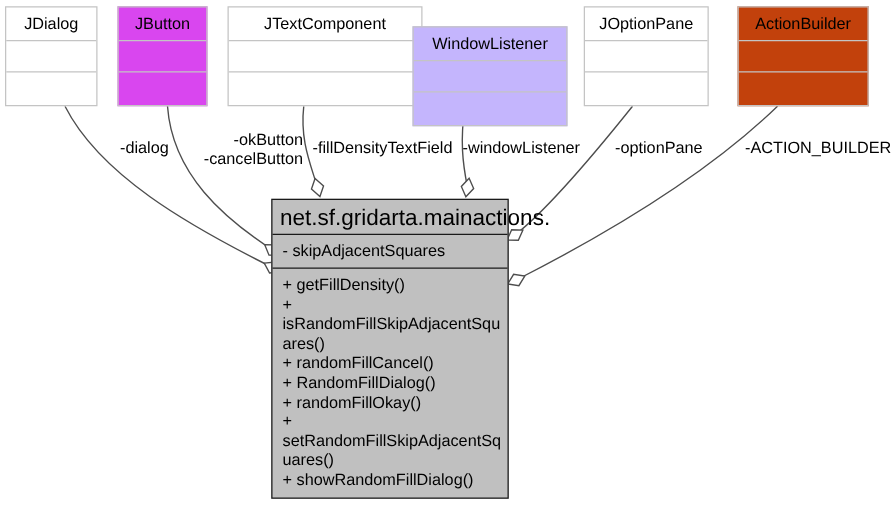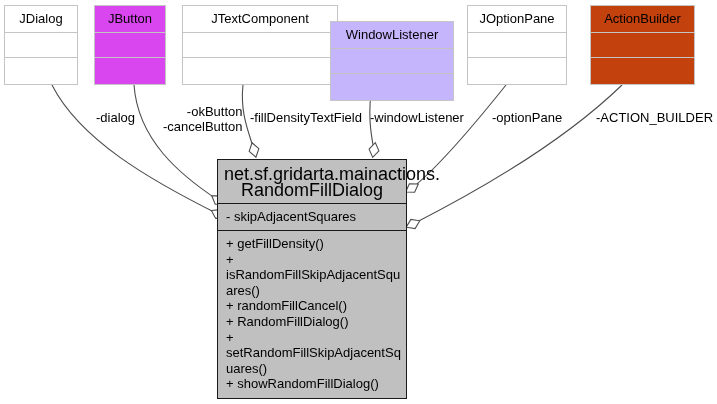--- a/index.html
+++ b/index.html
@@ -158,30 +158,30 @@
       <div class="uml-box" style="left: 590px; top: 5px; width: 105px; height: 80px; border-color: rgb(196, 196, 196); background: #c2410c;">
         <div class="compartment-name" style="border-bottom-color: rgb(196, 196, 196);">ActionBuilder</div>
         <div class="compartment-attrs" style="border-bottom-color: rgb(196, 196, 196);"></div>
         <div class="compartment-ops"></div>
       </div>
     </div>
   <div id="focus-layer">
       <div class="uml-box-focus" style="left: 217px; top: 159px; width: 190px; height: 240px; border-color: rgb(26, 26, 26); background: rgb(192, 192, 192);">
         <div class="compartment-name" style="border-bottom-color: rgb(26, 26, 26);">
           <div>net.sf.gridarta.mainactions.</div>
-          <div>RandomFillDialog</div>
         </div>
         <div class="compartment-attrs" style="border-bottom-color: rgb(26, 26, 26);">
           <div class="member">- skipAdjacentSquares</div>
         </div>
         <div class="compartment-ops">
           <div class="member">+ getFillDensity()</div>
           <div class="member">+ isRandomFillSkipAdjacentSquares()</div>
           <div class="member">+ randomFillCancel()</div>
           <div class="member">+ RandomFillDialog()</div>
+          <div class="member">+ randomFillOkay()</div>
           <div class="member">+ setRandomFillSkipAdjacentSquares()</div>
           <div class="member">+ showRandomFillDialog()</div>
         </div>
       </div>
     </div>
   <div id="labels-layer">
       <div class="edge-label" style="left: 96px; top: 110px;">-dialog</div>
       <div class="edge-label" style="left: 163px; top: 104px;">
         <div style="text-align: right;">-okButton</div>
         <div>-cancelButton</div>

